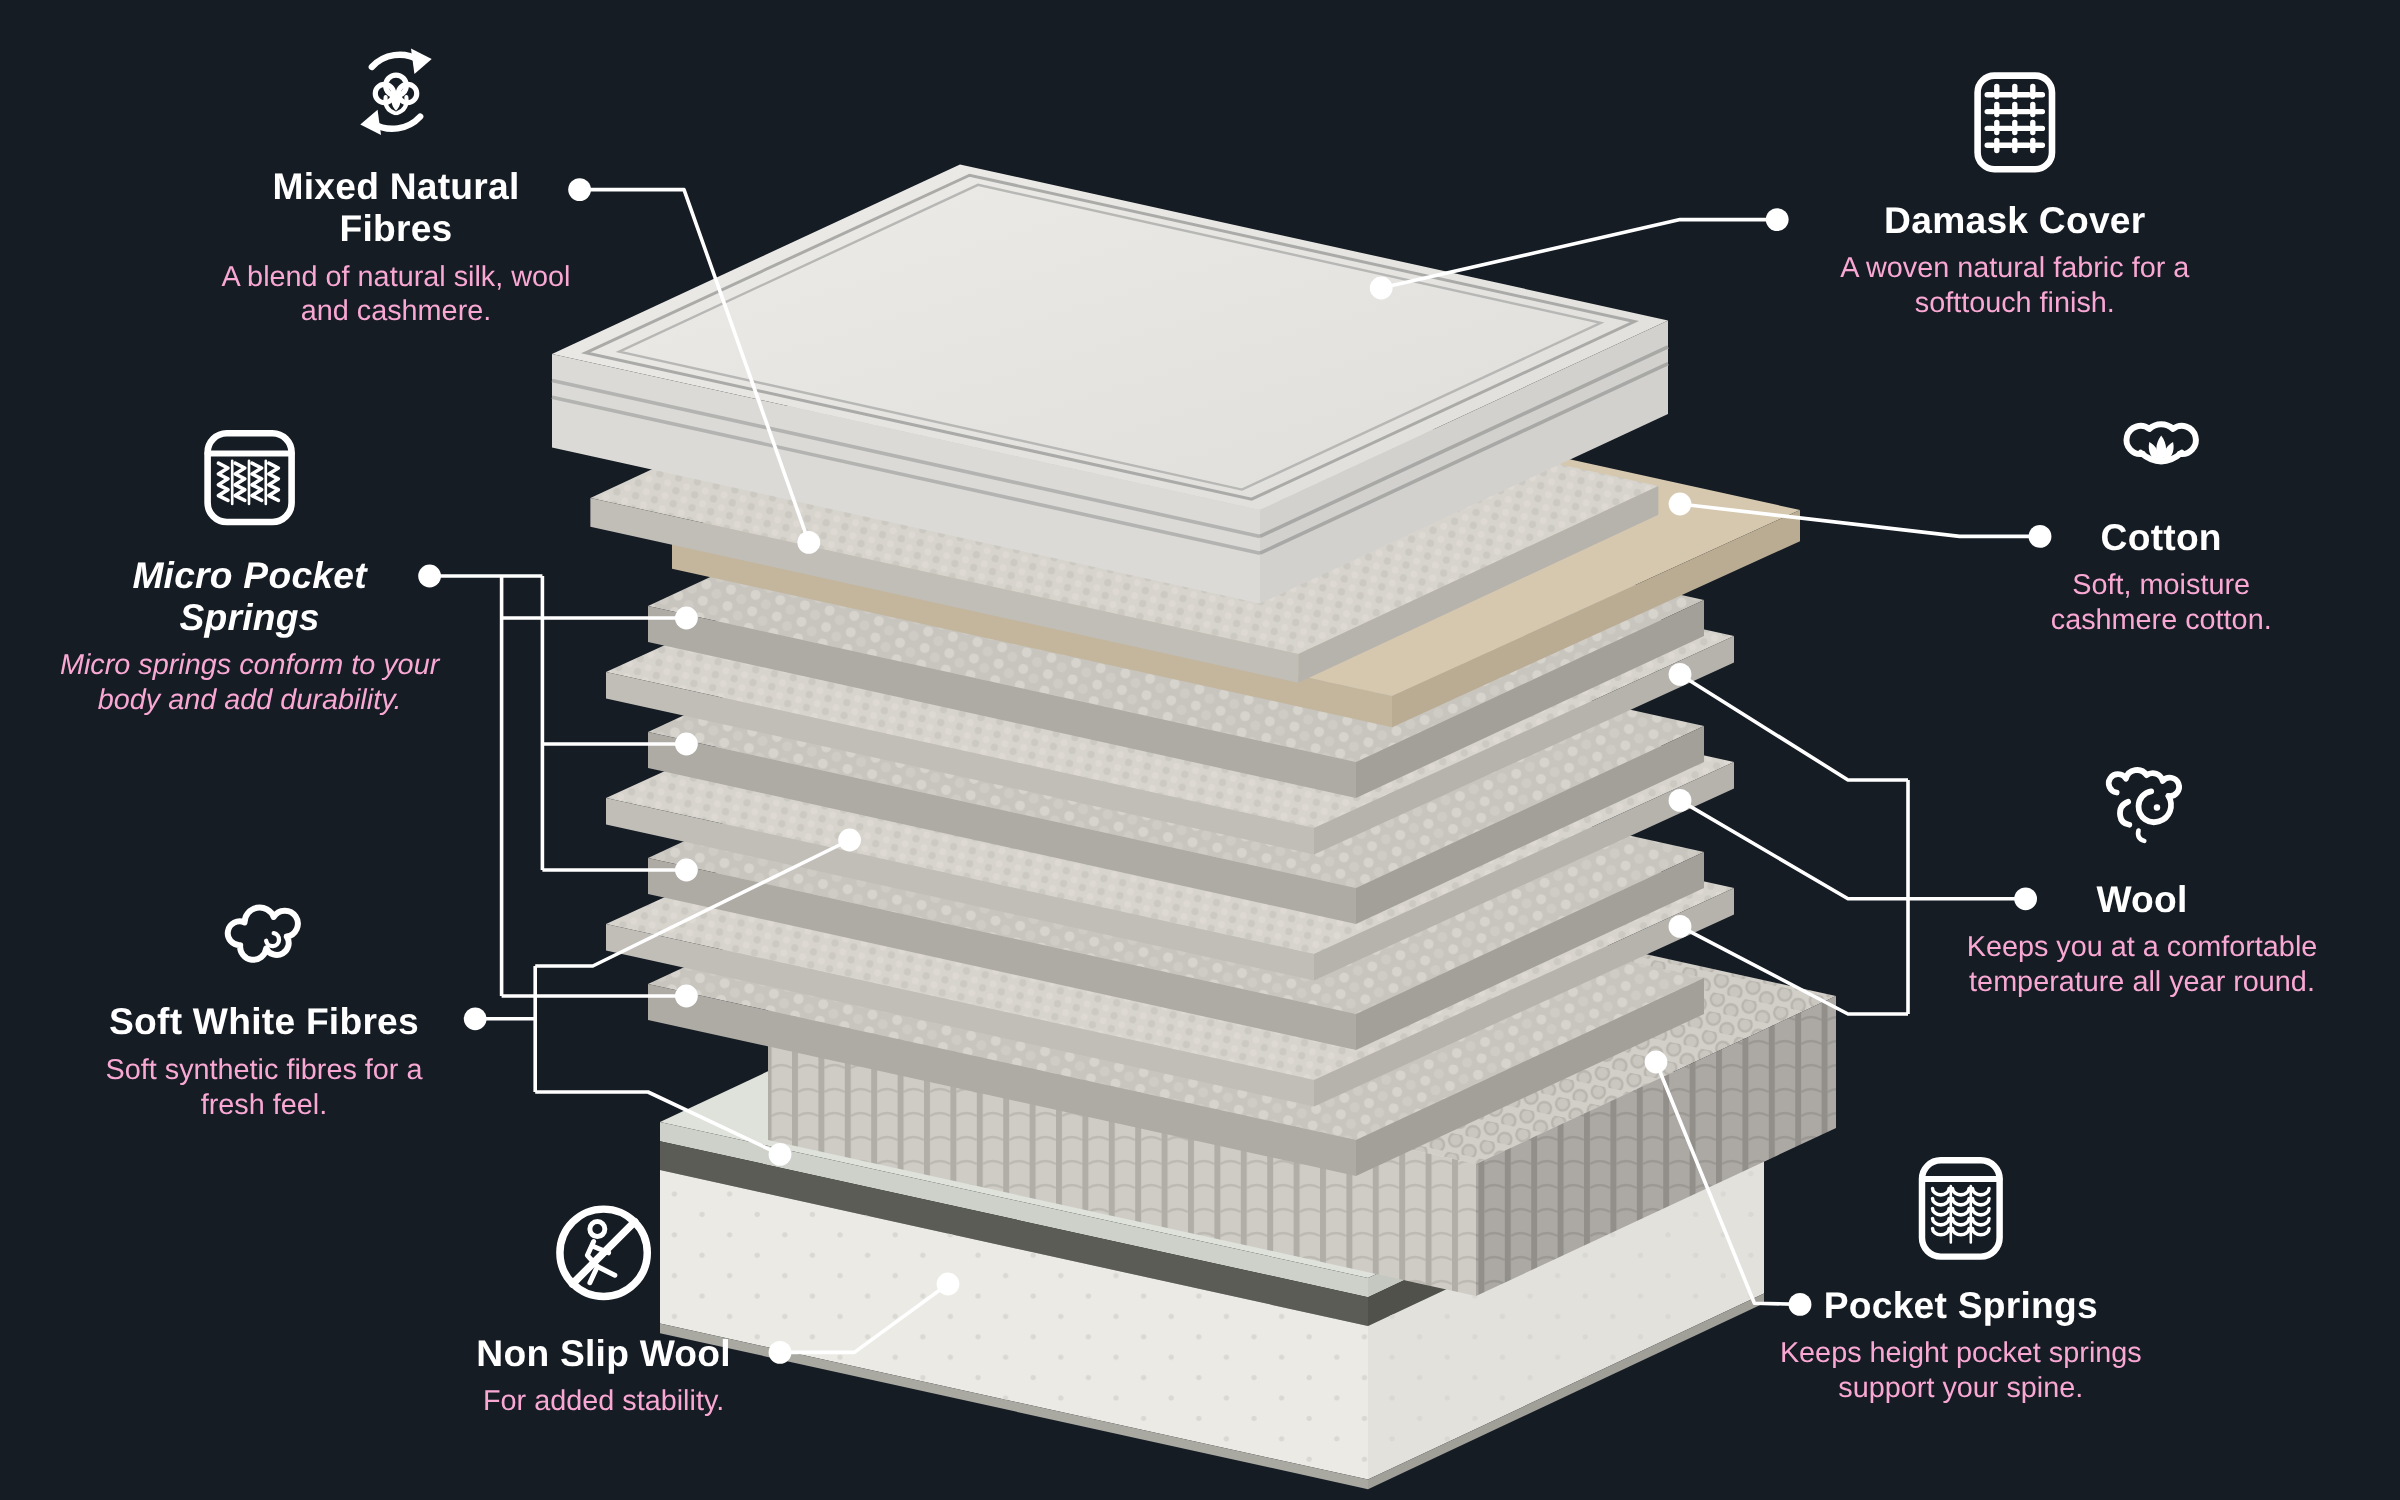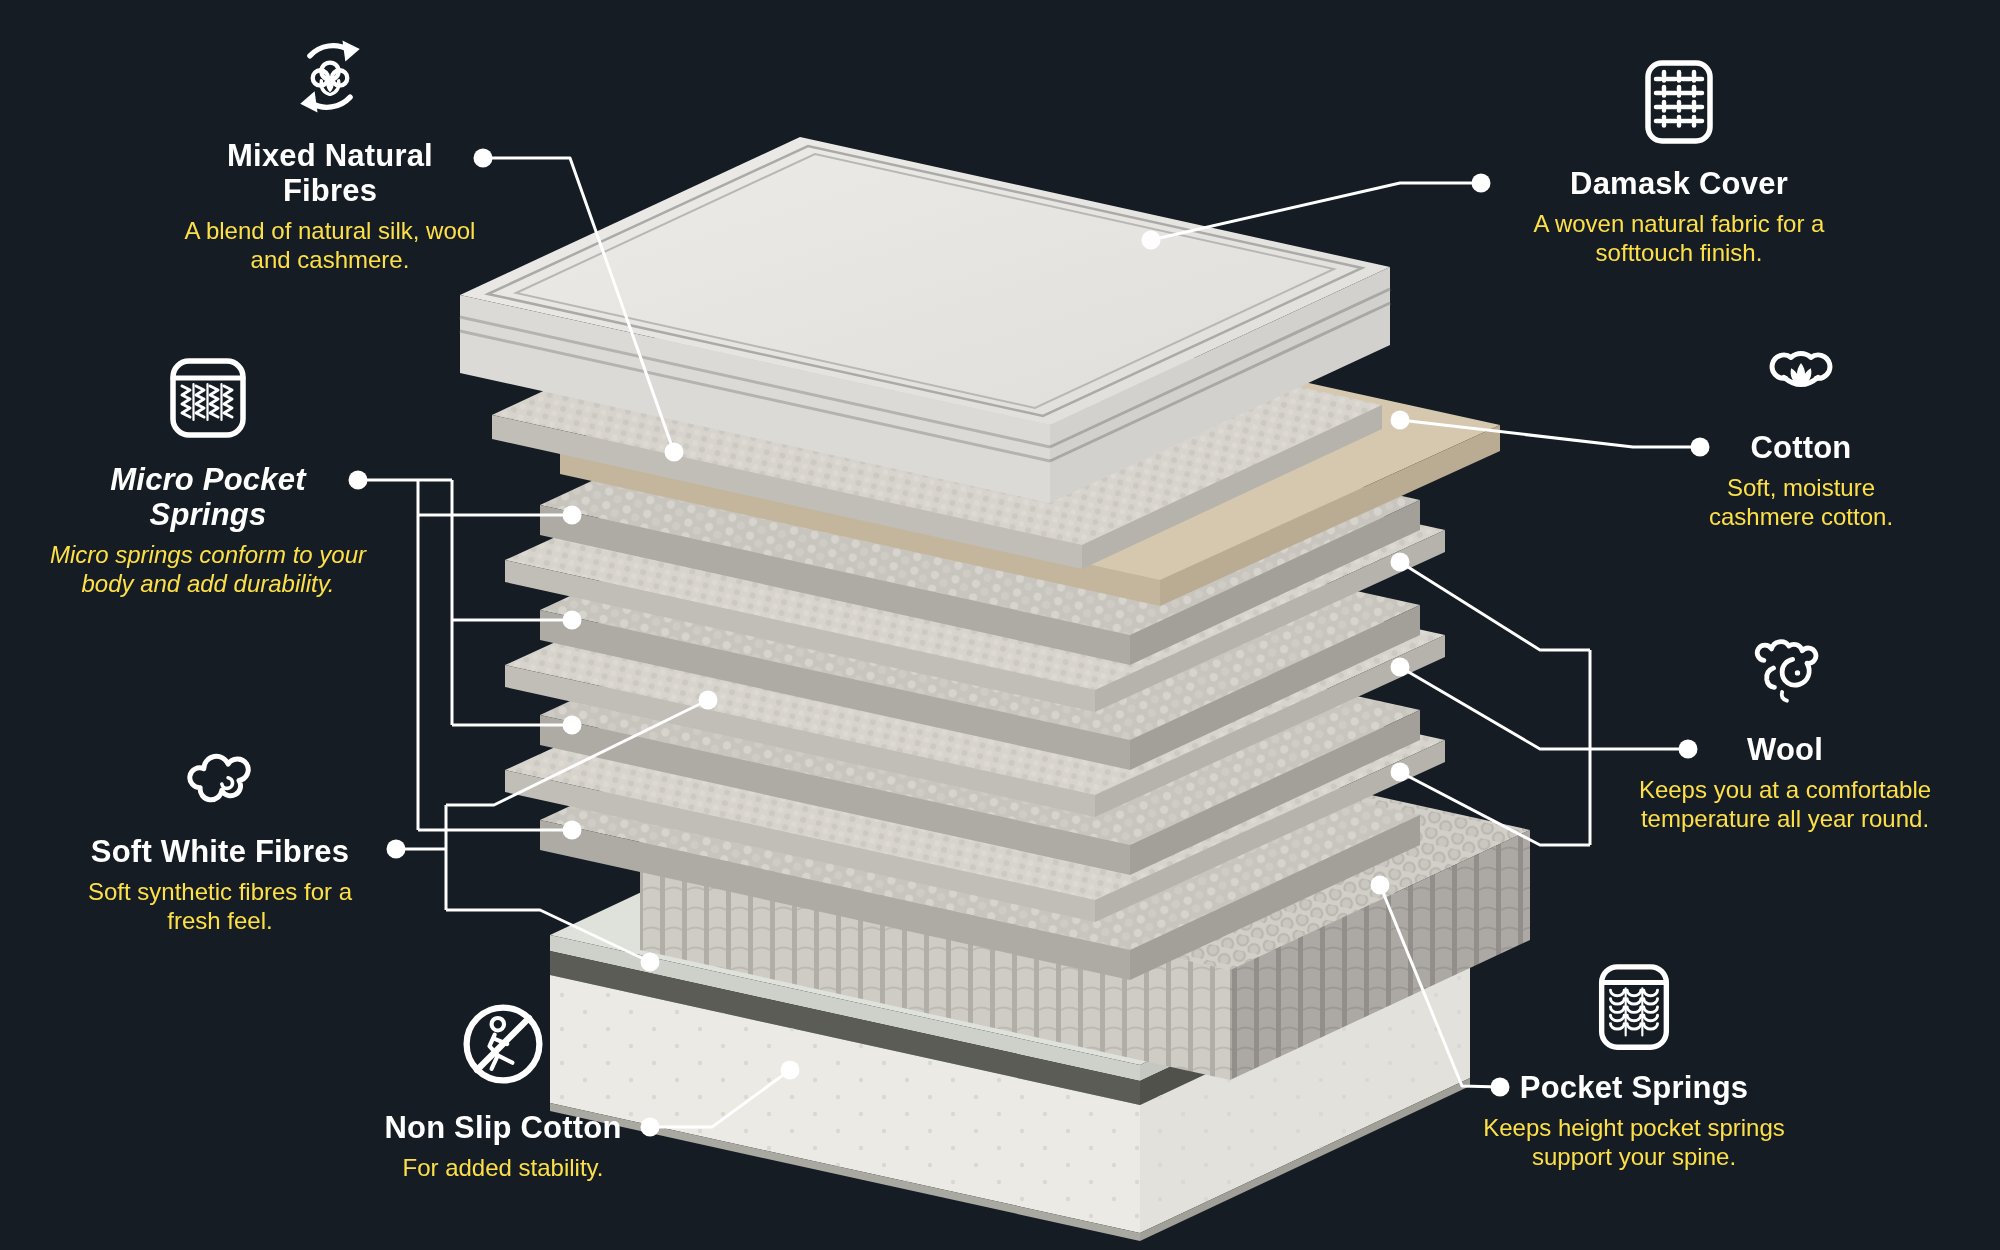--- a/index.html
+++ b/index.html
@@ -10,21 +10,21 @@
   }
   #scene{position:absolute;left:0;top:0;}
   .callout{position:absolute;text-align:center;}
   .callout .icon{margin:0 auto;display:flex;justify-content:center;}
   .callout .icon svg{display:block;}
   .title{
     font-weight:700;font-size:31px;line-height:1.13;letter-spacing:.2px;
     margin:14px auto 9px;color:#ffffff;
   }
   .desc{
-    font-size:24px;line-height:1.2;font-weight:400;color:#fde047;margin:0 auto;
+    font-size:24px;line-height:1.2;font-weight:400;color:#f9a8d4;margin:0 auto;
   }
   
   .co-mixed  {left:160px; top:28px;  width:340px;}
   .co-mixed .title{max-width:255px;}
   .co-mixed .desc{max-width:300px;}
   .co-micro  {left:38px;  top:348px; width:340px;font-style:italic;}
   .co-micro .title{max-width:235px;}
   .co-micro .desc{max-width:320px;}
   .co-soft   {left:50px;  top:730px; width:340px;}
   .co-soft .desc{max-width:310px;}
@@ -253,21 +253,21 @@
 <div class="callout co-nonslip">
   <div class="icon">
     <svg width="104" height="104" viewBox="0 0 100 100" fill="none" stroke="#fff" stroke-linecap="round" stroke-linejoin="round">
       <circle cx="50" cy="50" r="35" stroke-width="6"></circle>
       <path d="M25,75 L75,25" stroke-width="6"></path>
       <circle cx="45" cy="31" r="6" stroke-width="4"></circle>
       <path d="M42,41 l-5,11 l8,9 l-6,13" stroke-width="4"></path>
       <path d="M42,45 l12,5 M45,61 l14,7" stroke-width="4"></path>
     </svg>
   </div>
-  <h2 class="title">Non Slip Cotton</h2>
+  <h2 class="title">Non Slip Wool</h2>
   <p class="desc">For added stability.</p>
 </div>
 
 <div class="callout co-damask">
   <div class="icon">
     <svg width="100" height="100" viewBox="0 0 100 100" fill="none" stroke="#fff" stroke-linecap="round" stroke-linejoin="round">
       <rect x="19" y="11" width="62" height="78" rx="14" stroke-width="5.5"></rect>
       <path d="M35,20 V80 M50,20 V80 M65,20 V80" stroke-width="4.5" stroke-dasharray="8.5 6.5"></path>
       <path d="M27,27 H73 M27,41 H73 M27,55 H73 M27,69 H73" stroke-width="4.5" stroke-dasharray="8.5 6.5" stroke-dashoffset="4"></path>
     </svg>

